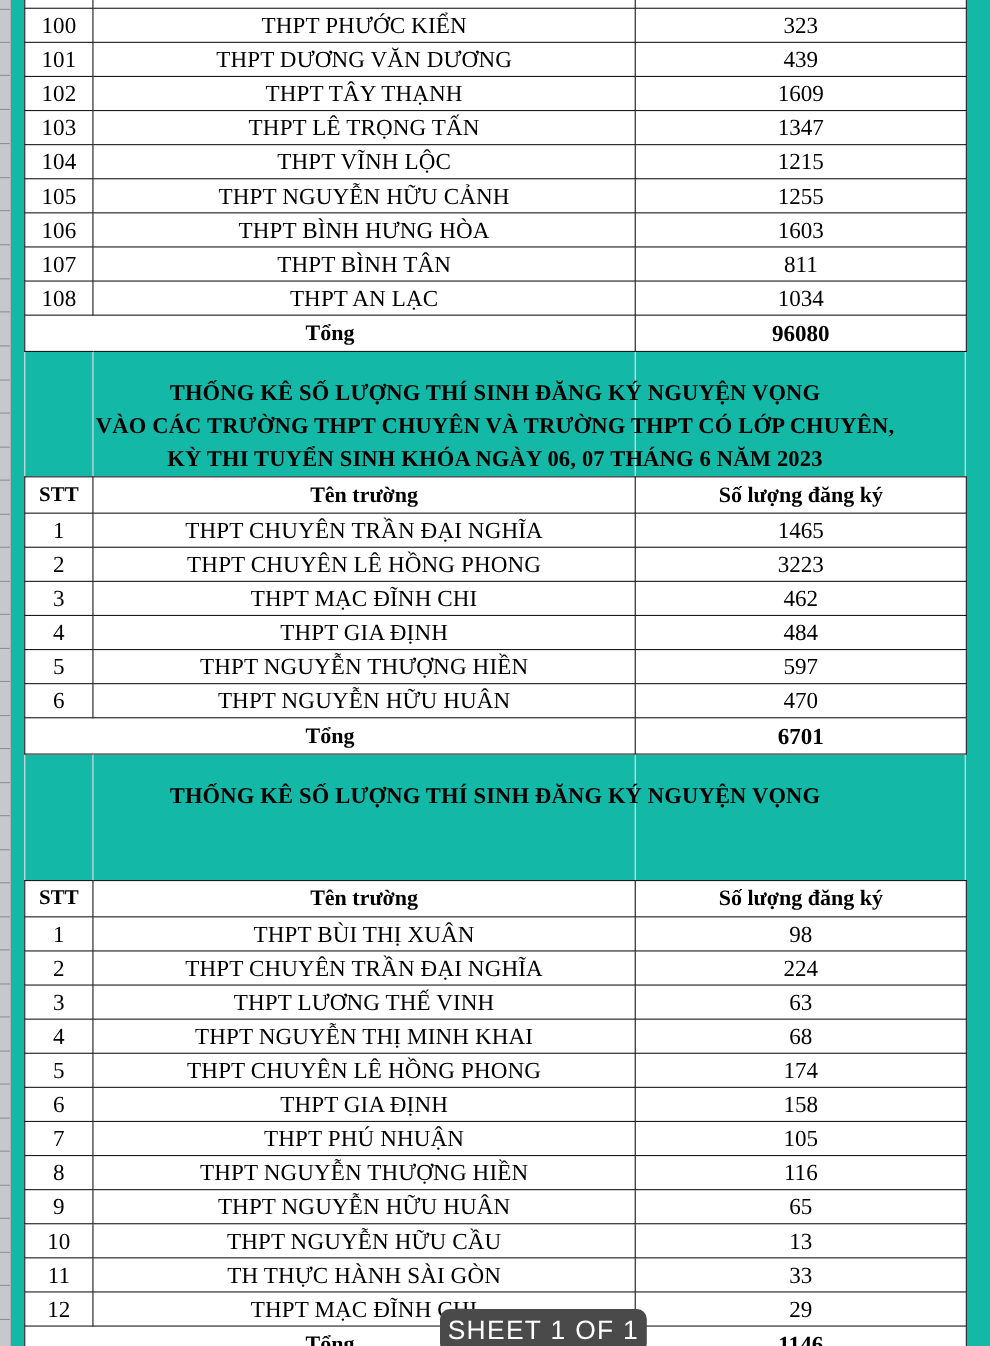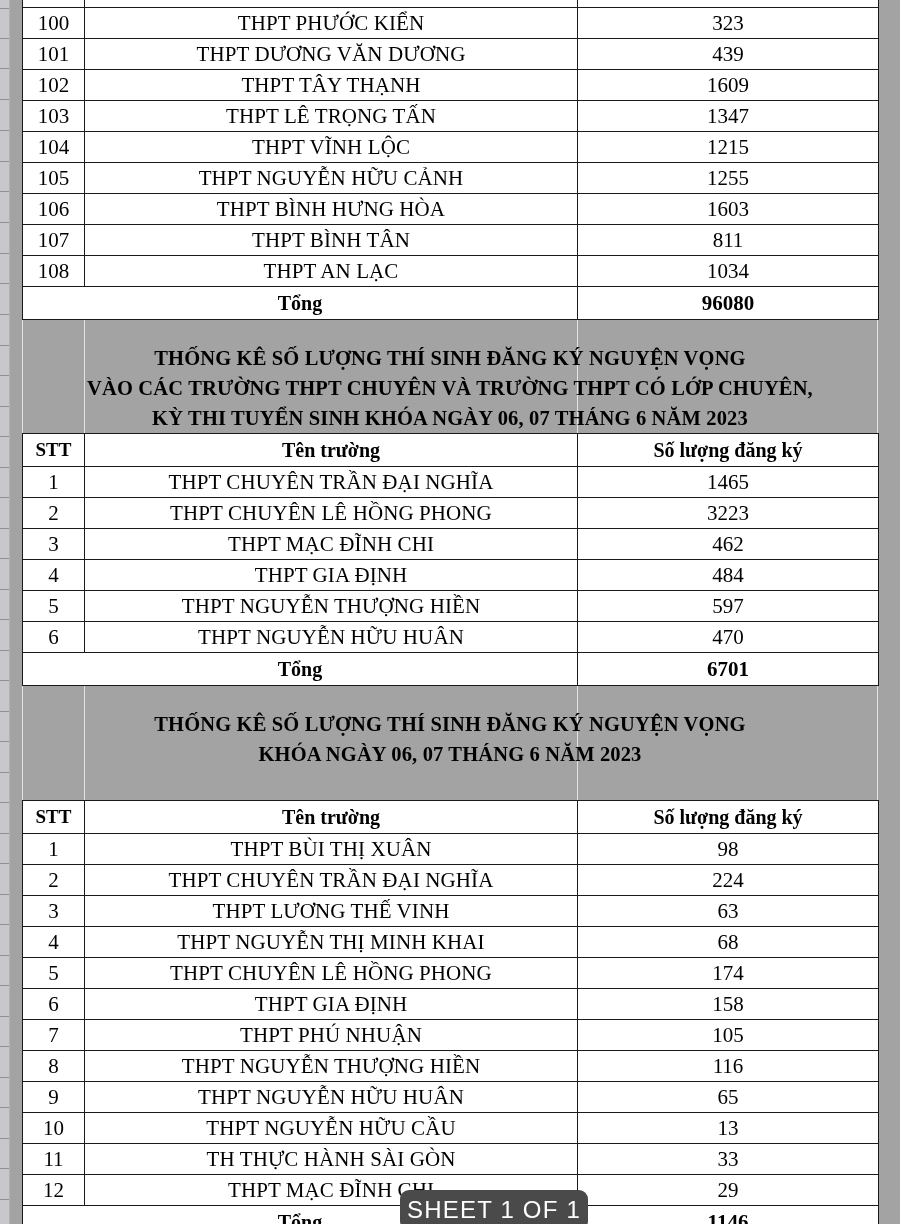--- a/index.html
+++ b/index.html
@@ -16,21 +16,21 @@
     position: relative;
     color: #000000;
   }
 
   
   #sheet {
     position: absolute;
     left: 0; top: 0;
     width: 900px;
     height: 1224px;
-    background: #a3a3a3;
+    background: #14b8a6;
     overflow: hidden;
   }
 
   
   .gutter {
     position: absolute;
     left: 0; top: 0;
     width: 9px;
     height: 1224px;
     background: #c8c8cc;
@@ -331,21 +331,20 @@
         </tr>
         <tr class="total">
           <td class="total-label" colspan="2">Tổng</td>
           <td>6701</td>
         </tr>
       </tbody>
     </table>
 
     <div class="title-block" style="top:709px;">
       <div class="title-line">THỐNG KÊ SỐ LƯỢNG THÍ SINH ĐĂNG KÝ NGUYỆN VỌNG</div>
-      <div class="title-line">KHÓA NGÀY 06, 07 THÁNG 6 NĂM 2023</div>
     </div>
 
     <table class="stat-table" id="t3" style="top:800px;">
       <colgroup>
           <col class="c-stt">
           <col class="c-name">
           <col class="c-count">
         </colgroup>
       <thead>
         <tr class="hdr">

